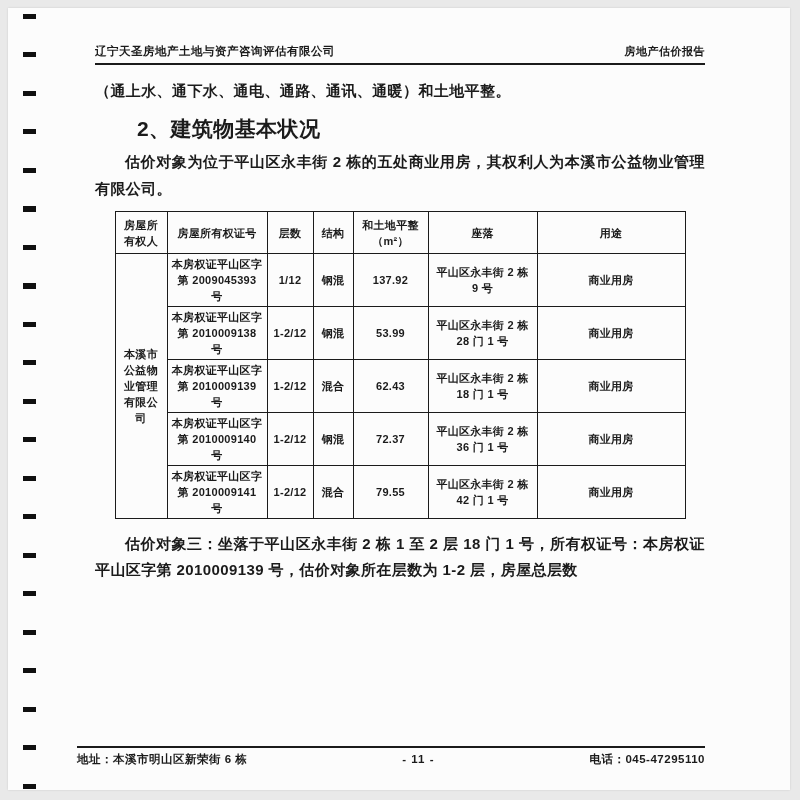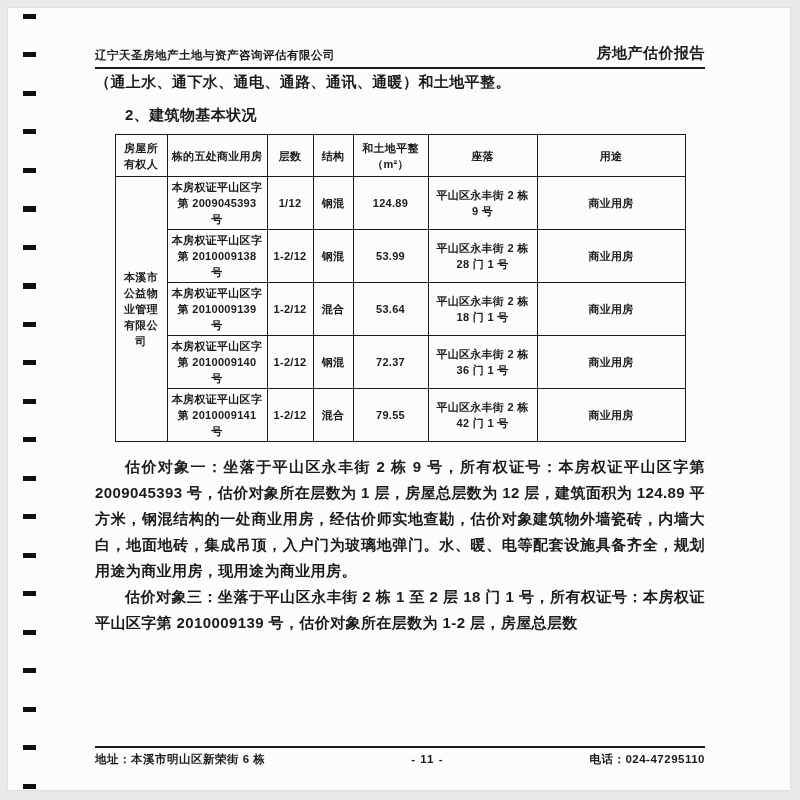--- a/index.html
+++ b/index.html
@@ -41,35 +41,35 @@
     align-items: flex-end;
     border-bottom: 2px solid #1b1b1b;
     padding-bottom: 4px;
   }
   .doc-header .company {
     font-size: 11.5px;
     font-weight: 700;
     letter-spacing: 0.5px;
   }
   .doc-header .doctype {
-    font-size: 15px;
+    font-size: 11px;
     font-weight: 700;
     letter-spacing: 0.5px;
   }
   .bodytext {
     font-size: 15px;
     font-weight: 700;
     line-height: 26px;
     text-align: justify;
     letter-spacing: 0.4px;
   }
-  .line-intro { }
+  .line-intro { margin-top: 13px; }
   .sec-heading {
     margin-top: 11px;
-    font-size: 15px;
+    font-size: 21px;
     font-weight: 700;
     text-indent: 2em;
     letter-spacing: 0.4px;
   }
   .sec-intro {
     margin: 5px 0 0 0;
     line-height: 27px;
     text-indent: 2em;
   }
   table.btable {
@@ -92,21 +92,21 @@
   table.btable thead tr { height: 42px; }
   table.btable tbody tr { height: 36px; }
   td.owner-cell { padding: 0 7px; }
   .paras { margin-top: 6px; }
   .paras p {
     margin: 0;
     text-indent: 2em;
   }
   .doc-footer {
     position: absolute;
-    left: 87px; right: 85px;
+    left: 69px; right: 85px;
     bottom: 23px;
     border-top: 2px solid #1b1b1b;
     padding-top: 4px;
     display: flex;
     justify-content: space-between;
     align-items: baseline;
     font-size: 11.5px;
     font-weight: 700;
     letter-spacing: 0.5px;
   }
@@ -122,72 +122,73 @@
 
     <div class="doc-header">
       <span class="company">辽宁天圣房地产土地与资产咨询评估有限公司</span>
       <span class="doctype">房地产估价报告</span>
     </div>
 
     <div class="bodytext line-intro">（通上水、通下水、通电、通路、通讯、通暖）和土地平整。</div>
 
     <div class="sec-heading">2、建筑物基本状况</div>
 
+    <div class="bodytext sec-intro">估价对象为位于平山区永丰街 2 栋的五处商业用房，其权利人为本溪市公益物业管理有限公司。</div>
 
     <table class="btable">
       <colgroup>
         <col style="width:52px">
           <col style="width:100px">
           <col style="width:46px">
         <col style="width:40px">
           <col style="width:75px">
           <col style="width:109px">
         <col style="width:148px">
       </colgroup>
       <thead>
         <tr>
           <th>房屋所
 有权人</th>
-          <th>栋的五处商业用房</th>
+          <th>房屋所有权证号</th>
           <th>层数</th>
           <th>结构</th>
           <th>和土地平整
 （m²）</th>
           <th>座落</th>
           <th>用途</th>
         </tr>
       </thead>
       <tbody>
         <tr>
           <td class="owner-cell" rowspan="5">本溪市公益物业管理有限公司</td>
           <td>本房权证平山区字
 第 2009045393 号</td>
           <td>1/12</td>
           <td>钢混</td>
-          <td>124.89</td>
+          <td>137.92</td>
           <td>平山区永丰街 2 栋
 9 号</td>
           <td>商业用房</td>
         </tr>
         <tr>
           <td>本房权证平山区字
 第 2010009138 号</td>
           <td>1-2/12</td>
           <td>钢混</td>
           <td>53.99</td>
           <td>平山区永丰街 2 栋
 28 门 1 号</td>
           <td>商业用房</td>
         </tr>
         <tr>
           <td>本房权证平山区字
 第 2010009139 号</td>
           <td>1-2/12</td>
           <td>混合</td>
-          <td>53.64</td>
+          <td>62.43</td>
           <td>平山区永丰街 2 栋
 18 门 1 号</td>
           <td>商业用房</td>
         </tr>
         <tr>
           <td>本房权证平山区字
 第 2010009140 号</td>
           <td>1-2/12</td>
           <td>钢混</td>
           <td>72.37</td>
@@ -202,24 +203,23 @@
           <td>混合</td>
           <td>79.55</td>
           <td>平山区永丰街 2 栋
 42 门 1 号</td>
           <td>商业用房</td>
         </tr>
       </tbody>
     </table>
 
     <div class="bodytext paras">
-      <p>估价对象一：坐落于平山区永丰街 2 栋 9 号，所有权证号：本房权证平山区字第 2009045393 号，估价对象所在层数为 1 层，房屋总层数为 12 层，建筑面积为 124.89 平方米，钢混结构的一处商业用房，经估价师实地查勘，估价对象建筑物外墙瓷砖，内墙大白，地面地砖，集成吊顶，入户门为玻璃地弹门。水、暖、电等配套设施具备齐全，规划用途为商业用房，现用途为商业用房。</p>
       <p>估价对象三：坐落于平山区永丰街 2 栋 1 至 2 层 18 门 1 号，所有权证号：本房权证平山区字第 2010009139 号，估价对象所在层数为 1-2 层，房屋总层数</p>
     </div>
 
   </div>
 
   <div class="doc-footer">
     <span>地址：本溪市明山区新荣街 6 栋</span>
     <span class="pageno">- 11 -</span>
-    <span>电话：024-47295110</span>
+    <span>电话：045-47295110</span>
   </div>
 </div>
 
 </body></html>

